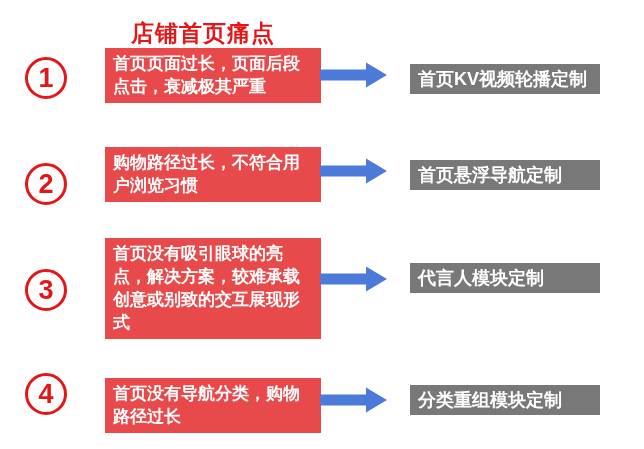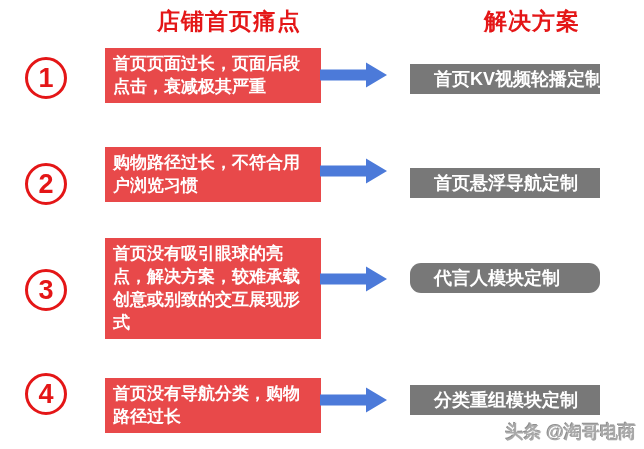--- a/index.html
+++ b/index.html
@@ -16,25 +16,25 @@
   .canvas {
     position: relative;
     width: 644px;
     height: 449px;
     background: #ffffff;
     overflow: hidden;
   }
 
   .col-header {
     position: absolute;
-    top: 6px;
+    top: 18px;
     font-size: 23px;
     font-weight: bold;
     color: var(--header-red);
-    text-align: right;
+    text-align: center;
     letter-spacing: 1px;
     white-space: nowrap;
   }
   .col-header.pain { left: 105px; width: 196px; }
   .col-header.solution { left: 390px; width: 190px; }
 
   .num-circle {
     position: absolute;
     left: 25px;
     width: 42px;
@@ -88,46 +88,45 @@
     position: absolute;
     left: 410px;
     width: 190px;
     height: 30px;
     background: var(--box-gray);
     color: #ffffff;
     font-size: 18px;
     font-weight: bold;
     display: flex;
     align-items: center;
-    padding-left: 24px;
+    padding-left: 8px;
     white-space: nowrap;
   }
   .r1 .solution-box { top: 64px; }
-  .r2 .solution-box { top: 168px; }
-  .r3 .solution-box { top: 263px; border-radius: 11px; }
+  .r2 .solution-box { top: 160px; }
+  .r3 .solution-box { top: 263px; }
   .r4 .solution-box { top: 385px; text-align: center; }
 
   .watermark {
     position: absolute;
     top: 420px;
     right: 8px;
     font-size: 18px;
     font-weight: bold;
     color: var(--watermark-gray);
     text-shadow: 1px 1px 0 #ffffff, -1px -1px 0 #8f8f8f;
     white-space: nowrap;
   }
 </style>
 </head>
 <body>
 
 <div class="canvas">
 
   <div class="col-header pain">店铺首页痛点</div>
-  <div class="col-header solution">解决方案</div>
 
   <div class="row r1">
     <div class="num-circle">
       <span>1</span>
     </div>
     <div class="pain-box">首页页面过长，页面后段点击，衰减极其严重</div>
     <div class="arrow">
       <svg viewBox="0 0 68 26" width="68" height="26">
           <polygon points="0,7.5 46,7.5 46,0.5 67,13 46,25.5 46,18.5 0,18.5"></polygon>
         </svg>
@@ -167,15 +166,14 @@
     </div>
     <div class="pain-box">首页没有导航分类，购物路径过长</div>
     <div class="arrow">
       <svg viewBox="0 0 68 26" width="68" height="26">
           <polygon points="0,7.5 46,7.5 46,0.5 67,13 46,25.5 46,18.5 0,18.5"></polygon>
         </svg>
     </div>
     <div class="solution-box">分类重组模块定制</div>
   </div>
 
-  <div class="watermark">头条 @淘哥电商</div>
 
 </div>
 
 </body></html>

